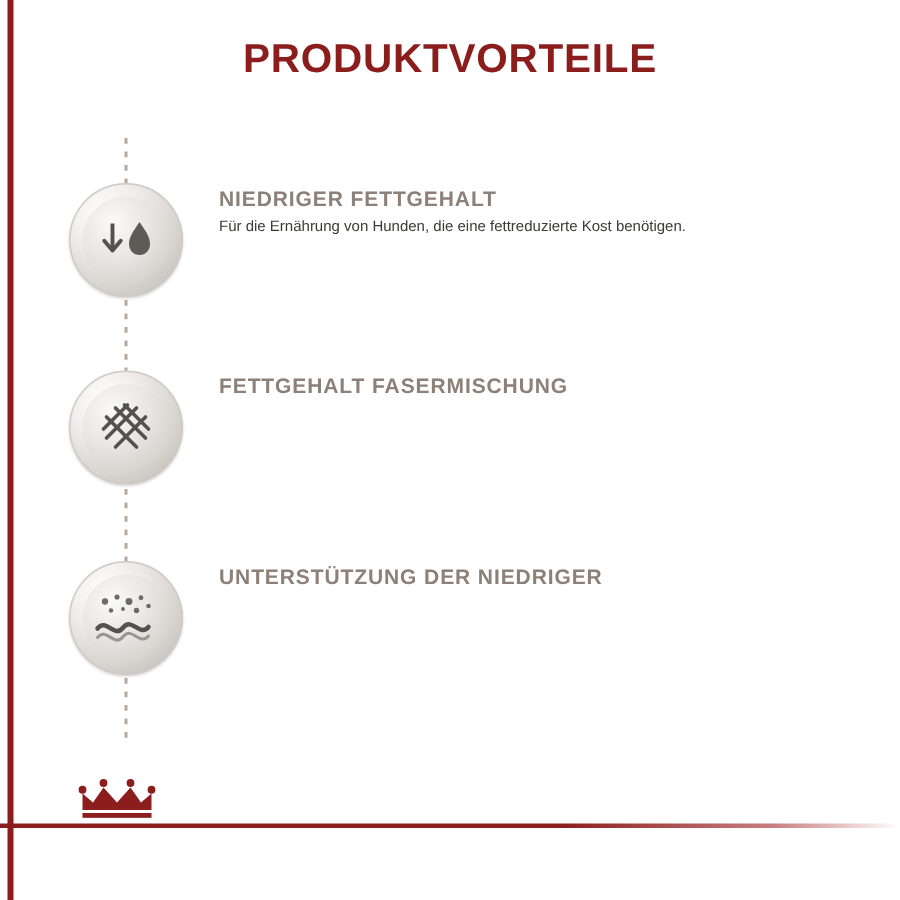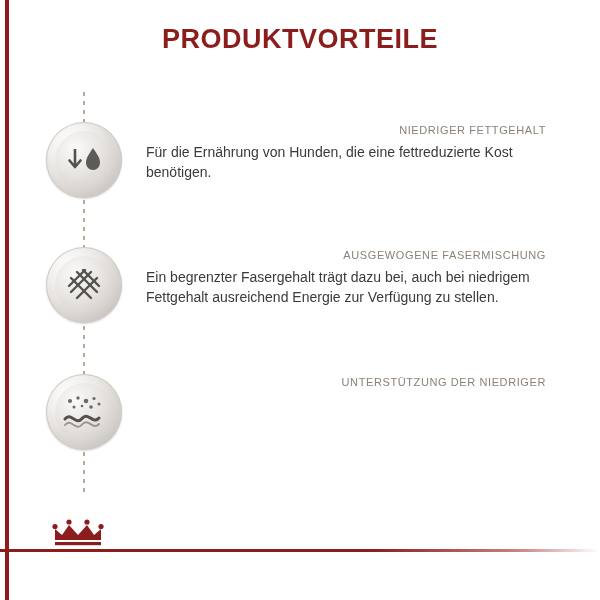--- a/index.html
+++ b/index.html
@@ -84,31 +84,30 @@
     display: flex;
     align-items: center;
     justify-content: center;
   }
   .text-col {
     margin-left: 24px;
     padding-top: 4px;
     width: 400px;
   }
   .benefit-title {
-    font-size: 11px;
-    font-weight: normal;
+    font-size: 14px;
+    font-weight: bold;
     letter-spacing: 0.6px;
     color: #8b8178;
     margin: 0 0 5px 0;
     line-height: 1.15;
     font-family: "Liberation Sans", sans-serif;
-    text-align: right;
   }
   .benefit-body {
-    font-size: 14px;
+    font-size: 10px;
     line-height: 1.47;
     color: #3a3a38;
     margin: 0;
     font-family: "Liberation Sans", sans-serif;
   }
   
   .footer-rule {
     position: absolute;
     left: 0;
     bottom: 48px;
@@ -162,22 +161,21 @@
             <line x1="13" y1="7" x2="33" y2="27"></line>
             <line x1="19" y1="5" x2="35" y2="21"></line>
             <line x1="33" y1="13" x2="13" y2="33"></line>
             <line x1="27" y1="7" x2="7" y2="27"></line>
             <line x1="21" y1="5" x2="5" y2="21"></line>
           </g>
         </svg>
       </div>
     </div>
     <div class="text-col">
-      <p class="benefit-title">AUSGEWOGENE FASERMISCHUNG</p>
-      <p class="benefit-body">Ein begrenzter Fasergehalt trägt dazu bei, auch bei niedrigem Fettgehalt ausreichend Energie zur Verfügung zu stellen.</p>
+      <p class="benefit-title">FETTGEHALT FASERMISCHUNG</p>
     </div>
   </div>
 
   <div class="benefit" id="benefit-2">
     <div class="icon-wrap">
       <div class="icon-inner">
         <svg width="46" height="40" viewBox="0 0 46 40" aria-hidden="true">
           <g fill="#6e6a66">
             <circle cx="9" cy="9" r="2.1"></circle>
             <circle cx="17" cy="6" r="1.7"></circle>

